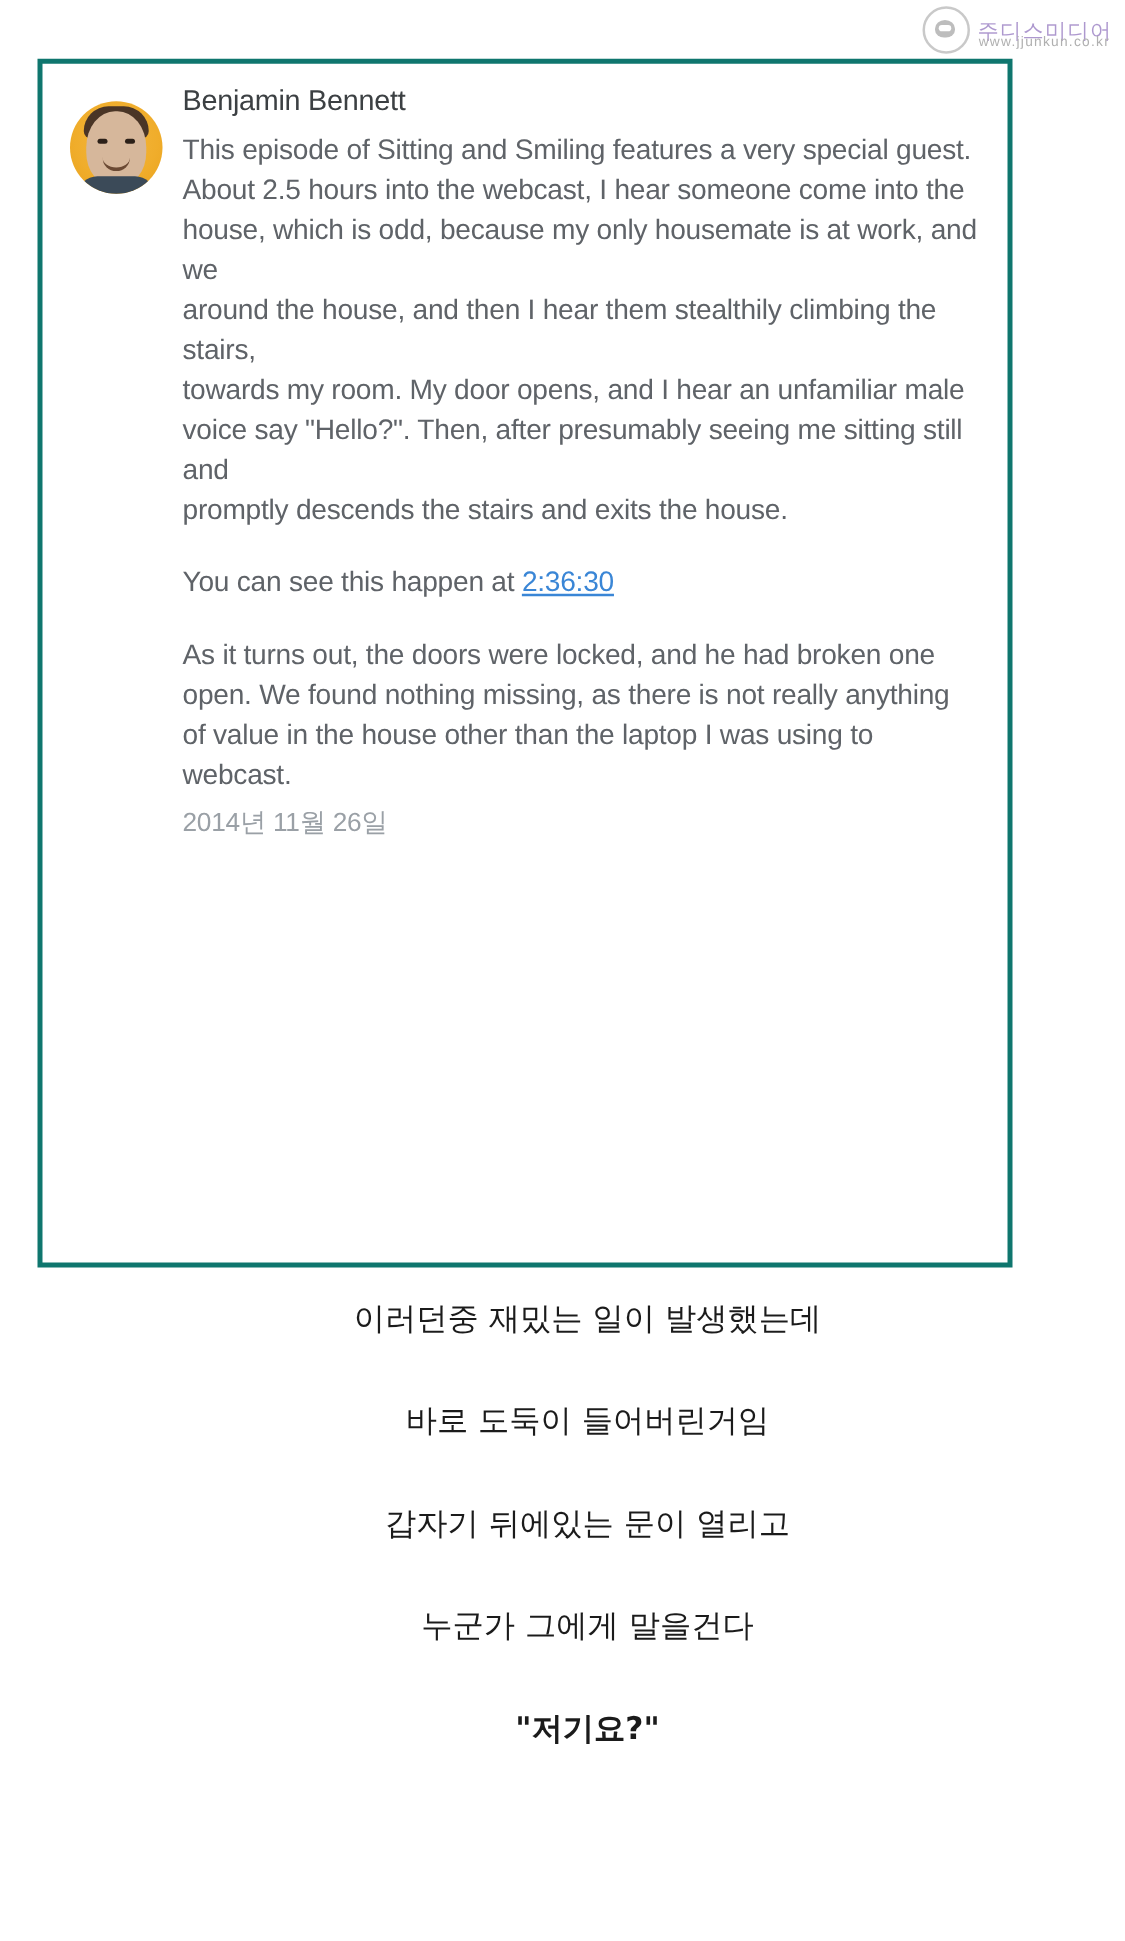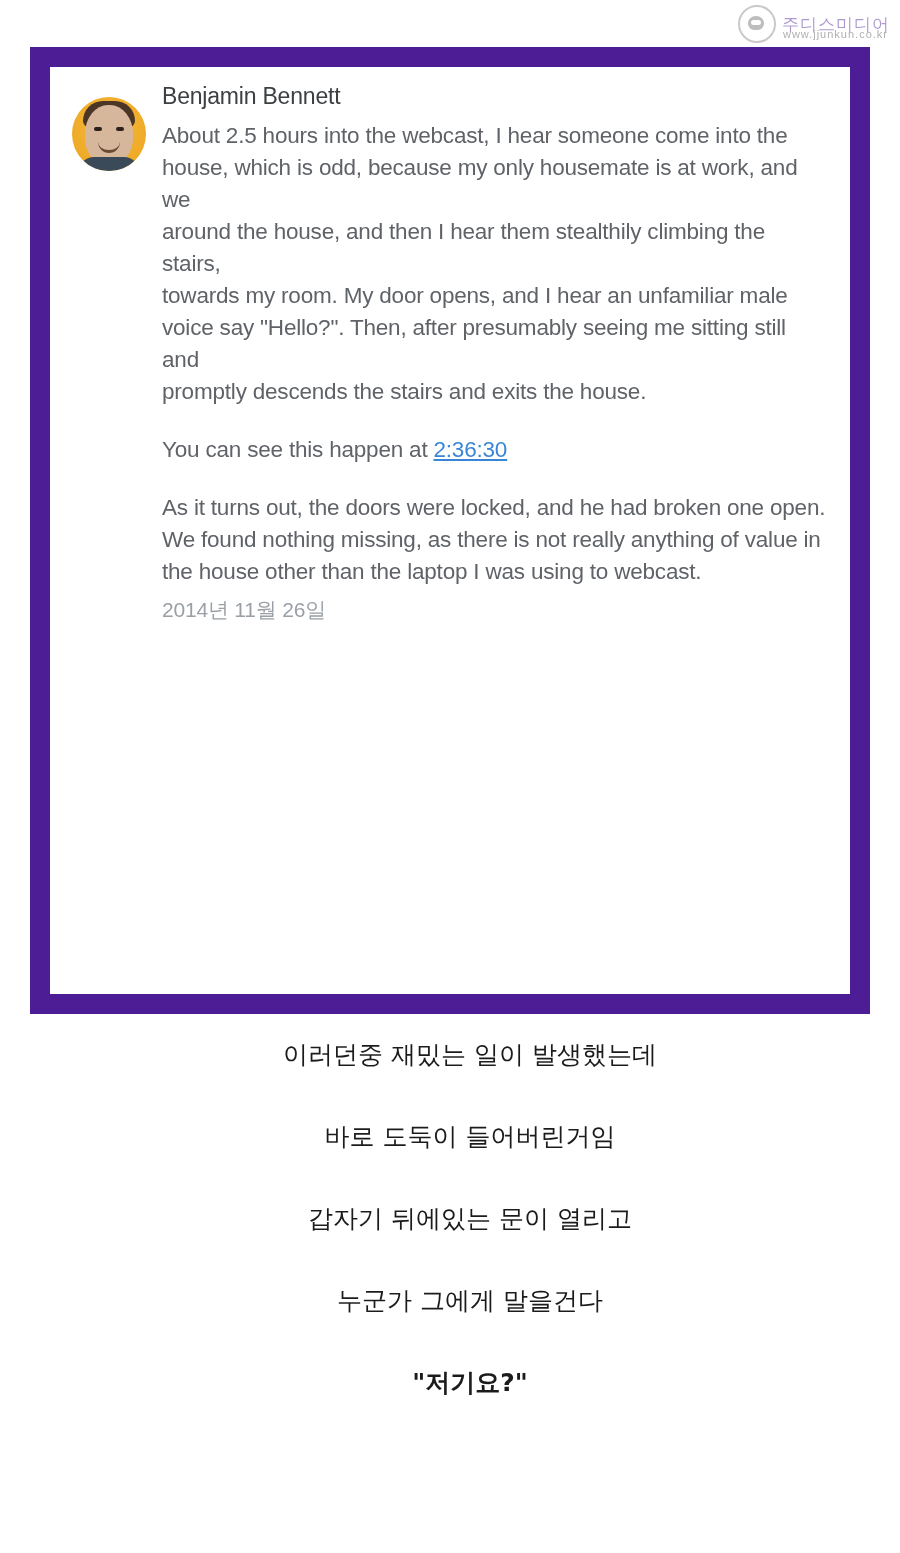--- a/index.html
+++ b/index.html
@@ -69,25 +69,25 @@
     font-size: 11px;
     color: #b0b0b0;
     letter-spacing: 1px;
   }
 
   
   .post-frame {
     position: absolute;
     left: 30px;
     top: 47px;
-    width: 840px;
+    width: 780px;
     height: 967px;
-    background: #4c1d95;
+    background: #0f766e;
     box-sizing: border-box;
-    padding: 20px;
+    padding: 4px;
   }
   .post-card {
     width: 100%;
     height: 100%;
     background: #ffffff;
     box-sizing: border-box;
     padding: 16px 22px 10px 22px;
     display: flex;
     gap: 16px;
     overflow: hidden;
@@ -220,20 +220,21 @@
       <div class="eye l"></div>
       <div class="eye r"></div>
       <div class="smile"></div>
       <div class="shirt"></div>
     </div>
 
     <div class="post-body">
       <div class="author">Benjamin Bennett</div>
 
       <div class="post-text">
+        <p>This episode of Sitting and Smiling features a very special guest.</p>
         <p>About 2.5 hours into the webcast, I hear someone come into the</p>
         <p>house, which is odd, because my only housemate is at work, and we</p>
         <p>around the house, and then I hear them stealthily climbing the stairs,</p>
         <p>towards my room. My door opens, and I hear an unfamiliar male</p>
         <p>voice say "Hello?". Then, after presumably seeing me sitting still and</p>
         <p>promptly descends the stairs and exits the house.</p>
 
         <div class="gap"></div>
 
         <p>

